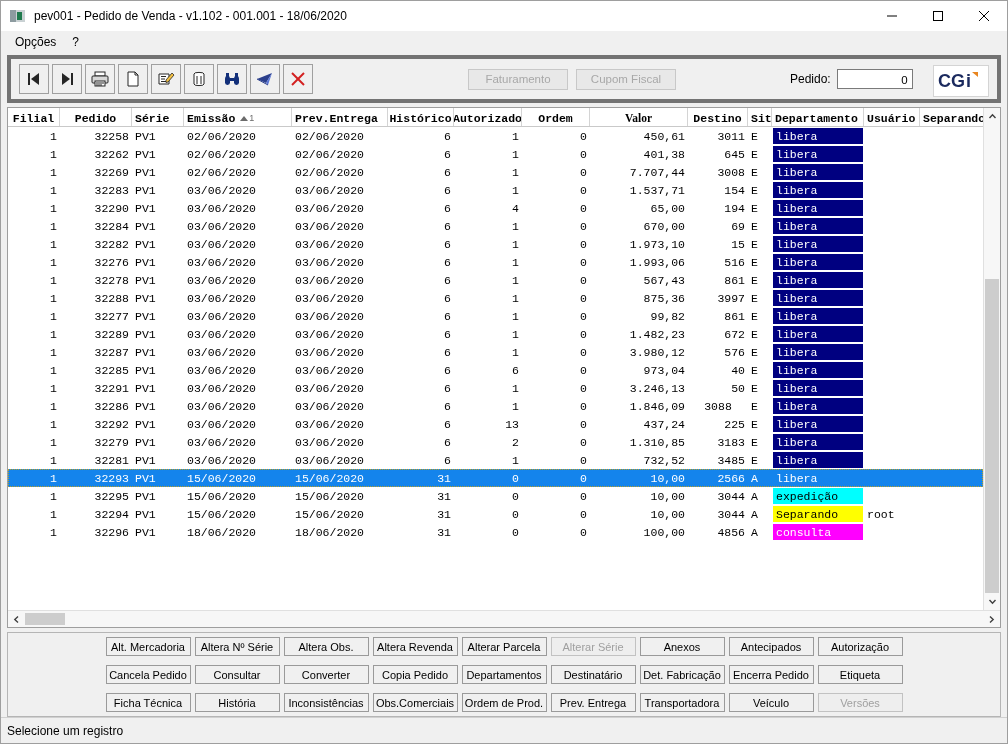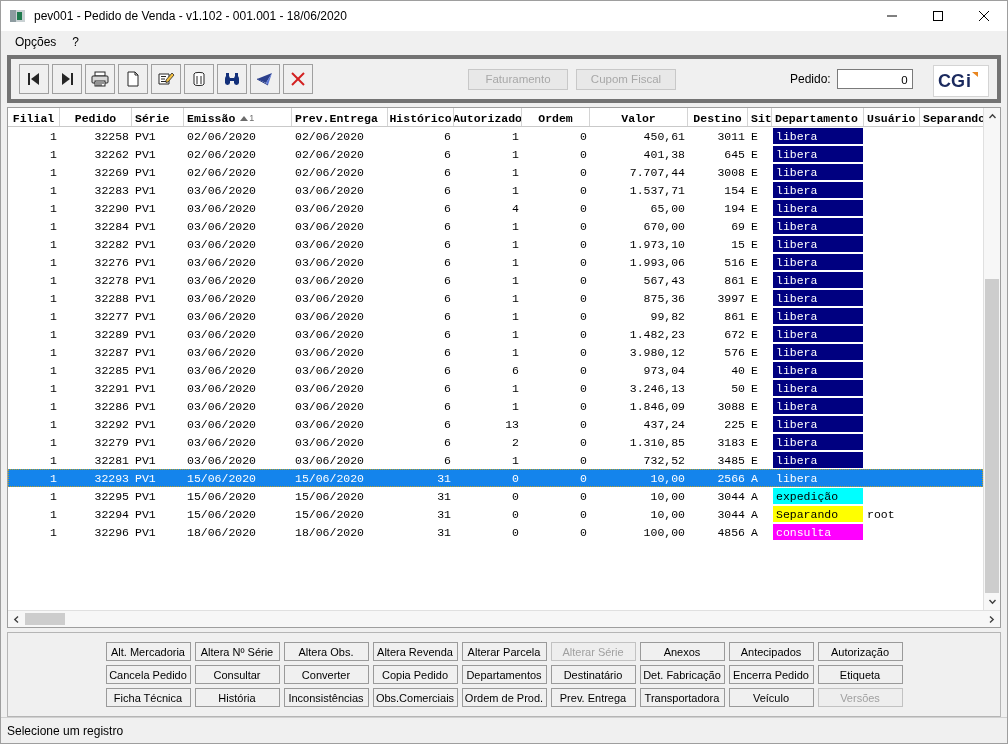--- a/index.html
+++ b/index.html
@@ -136,21 +136,21 @@
     height: 17px; flex: 0 0 17px; background: #f7f7f7;
     border-top: 1px solid #e0e0e0; display: flex; align-items: stretch;
   }
   .hsb-arrow { width: 17px; flex:0 0 17px; display:flex;align-items:center;justify-content:center;}
   .hsb-track { flex:1 1 auto; position: relative; }
   .hsb-thumb { position:absolute; top:2px; bottom:2px; left:0; width:40px; background:#cdcdcd; }
   
   .btn-panel {
     margin: 4px 6px 0 6px; flex: 0 0 85px;
     border: 1px solid #b5b5b5; background:#f0f0f0;
-    display:flex; flex-direction:column; justify-content:center;
+    display:flex; flex-direction:column; justify-content:space-between;
     align-items:center; gap:4px; padding: 4px 0;
   }
   .btn-row { display:flex; gap:4px; }
   .pbtn {
     width: 85px; height: 19px;
     border: 1px solid #9a9a9a; background:#f0f0f0;
     font-size: 11px; color: #000;
     display:flex; align-items:center; justify-content:center;
     white-space: nowrap; overflow:hidden;
   }
@@ -331,21 +331,21 @@
             </div>
             <div class="hcell r" style="width: 66px; flex: 0 0 66px;">
               <span>Histórico</span>
             </div>
             <div class="hcell r" style="width: 68px; flex: 0 0 68px;">
               <span>Autorizado</span>
             </div>
             <div class="hcell r" style="width: 68px; flex: 0 0 68px;">
               <span>Ordem</span>
             </div>
-            <div class="hcell r" style="width: 98px; flex: 0 0 98px;">
+            <div class="hcell r" style="width: 98px; flex: 0 0 98px; font-family: Liberation Serif, serif;">
               <span>Valor</span>
             </div>
             <div class="hcell r" style="width: 60px; flex: 0 0 60px;">
               <span>Destino</span>
             </div>
             <div class="hcell" style="width: 24px; flex: 0 0 24px;">
               <span>Sit</span>
             </div>
             <div class="hcell" style="width: 92px; flex: 0 0 92px;">
               <span>Departamento</span>
@@ -1039,21 +1039,21 @@
               </div>
               <div class="cell r" style="width: 68px; flex: 0 0 68px;">
                 <span>1</span>
               </div>
               <div class="cell r" style="width: 68px; flex: 0 0 68px;">
                 <span>0</span>
               </div>
               <div class="cell r" style="width: 98px; flex: 0 0 98px;">
                 <span>1.846,09</span>
               </div>
-              <div class="cell r" style="width: 60px; flex: 0 0 60px;">
+              <div class="cell r" style="width: 60px; flex: 0 0 60px; justify-content: center;">
                 <span>3088</span>
               </div>
               <div class="cell" style="width: 24px; flex: 0 0 24px;">
                 <span>E</span>
               </div>
               <div class="cell" style="width: 92px; flex: 0 0 92px; padding: 0px 1px;">
                 <span class="tag" style="background: rgb(0, 0, 128); color: rgb(255, 255, 255); width: 90px;">libera</span>
               </div>
               <div class="cell" style="width: 56px; flex: 0 0 56px;">
                 <span></span>

